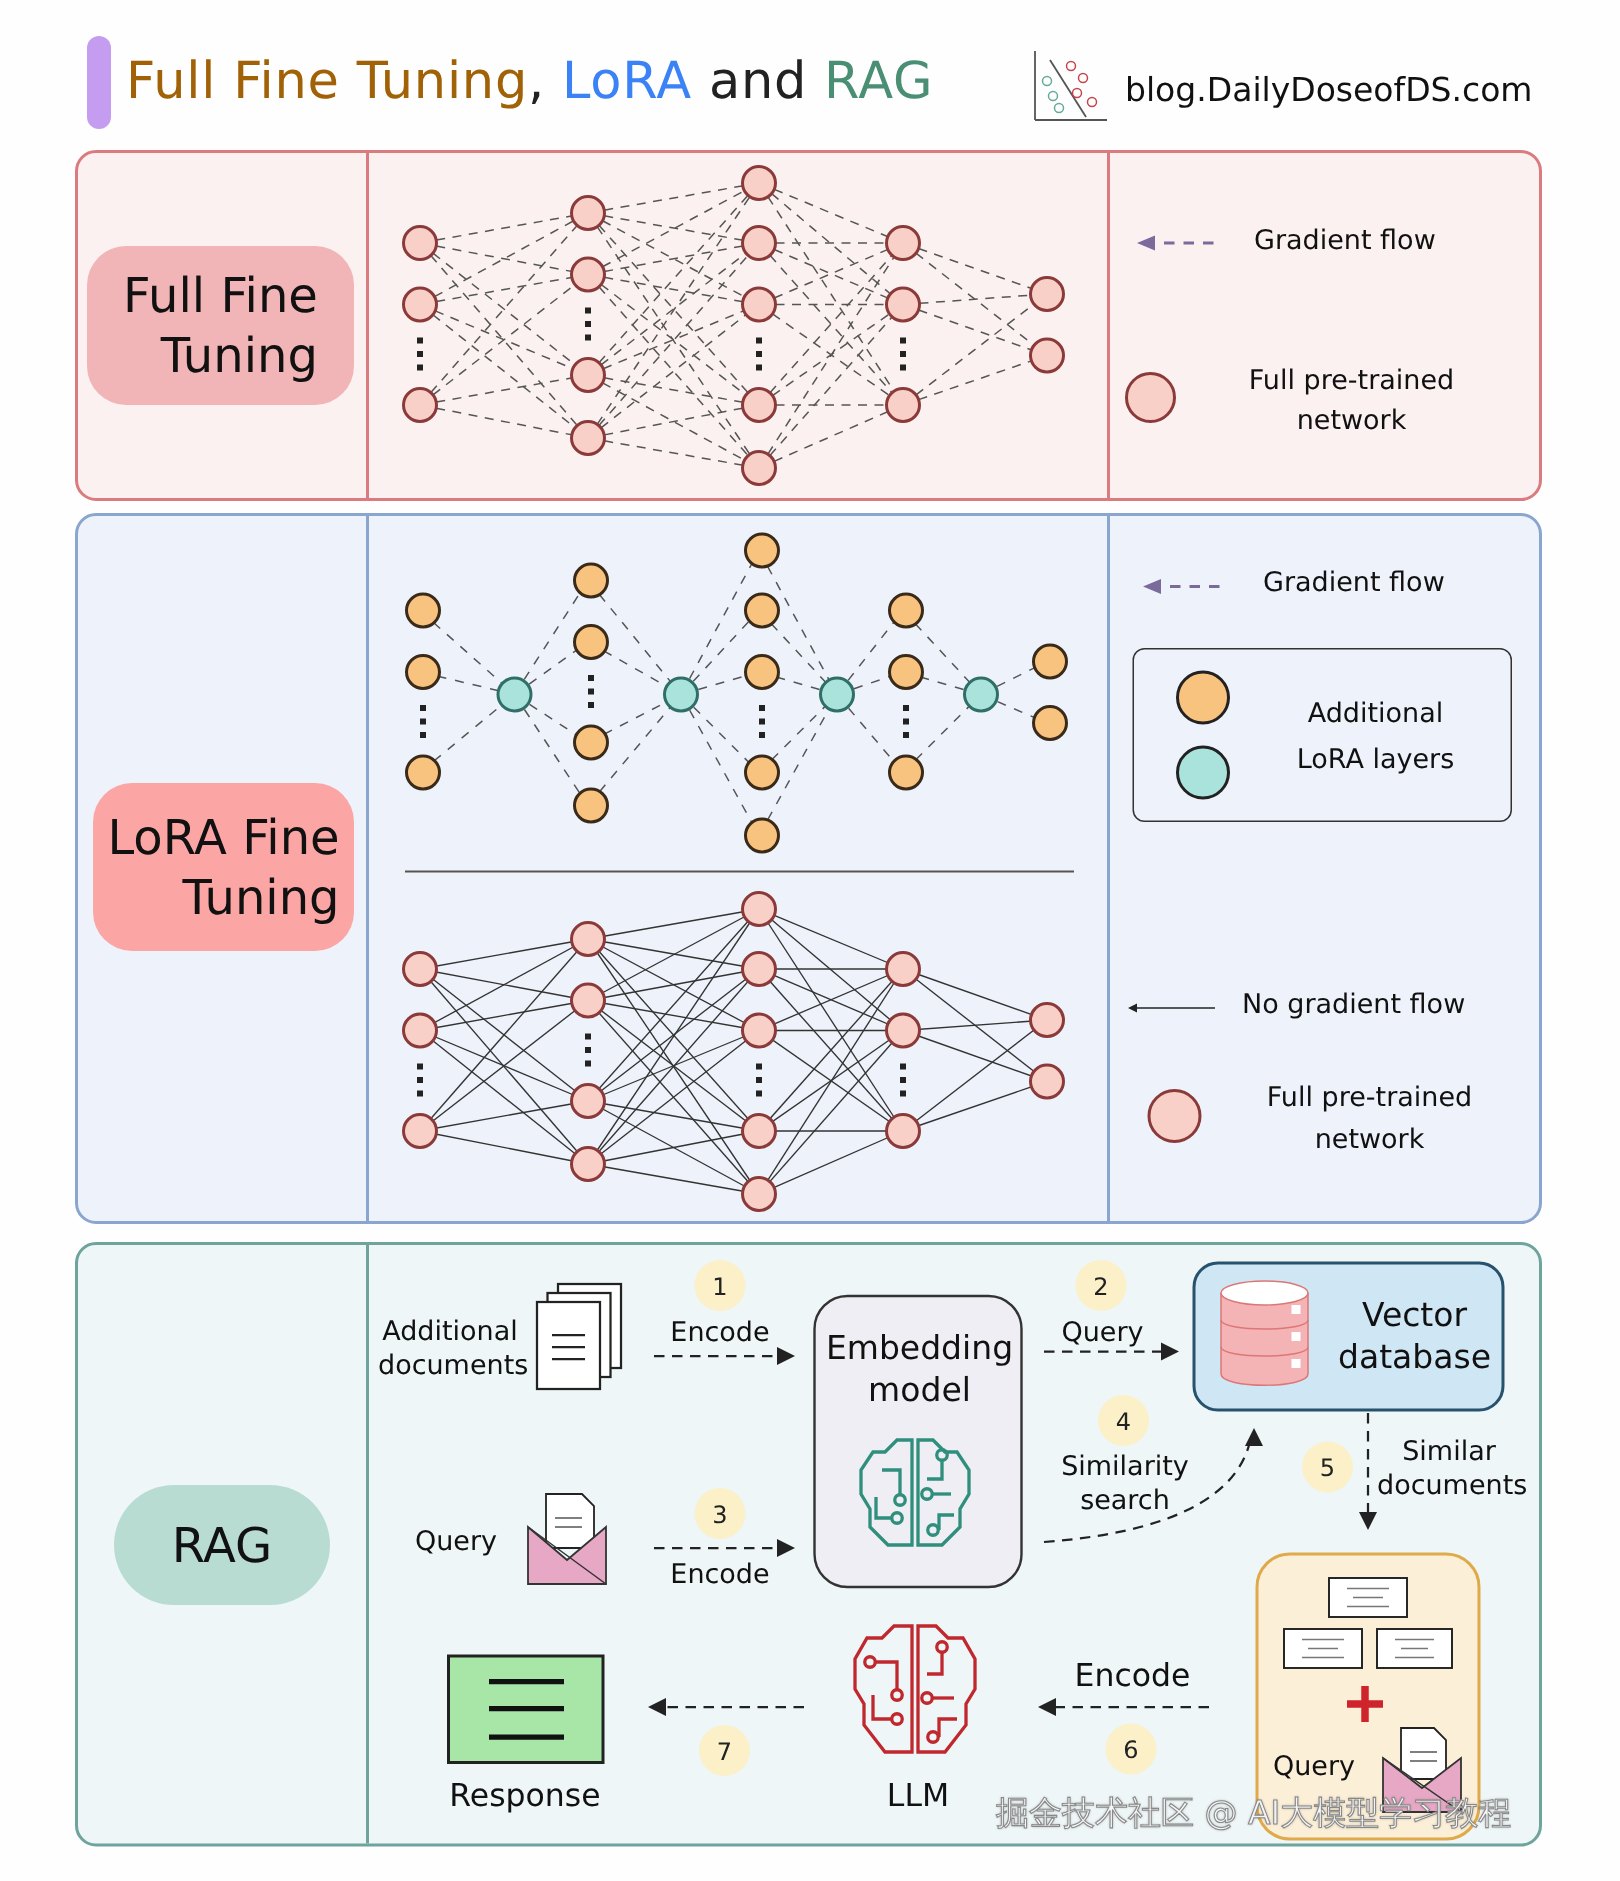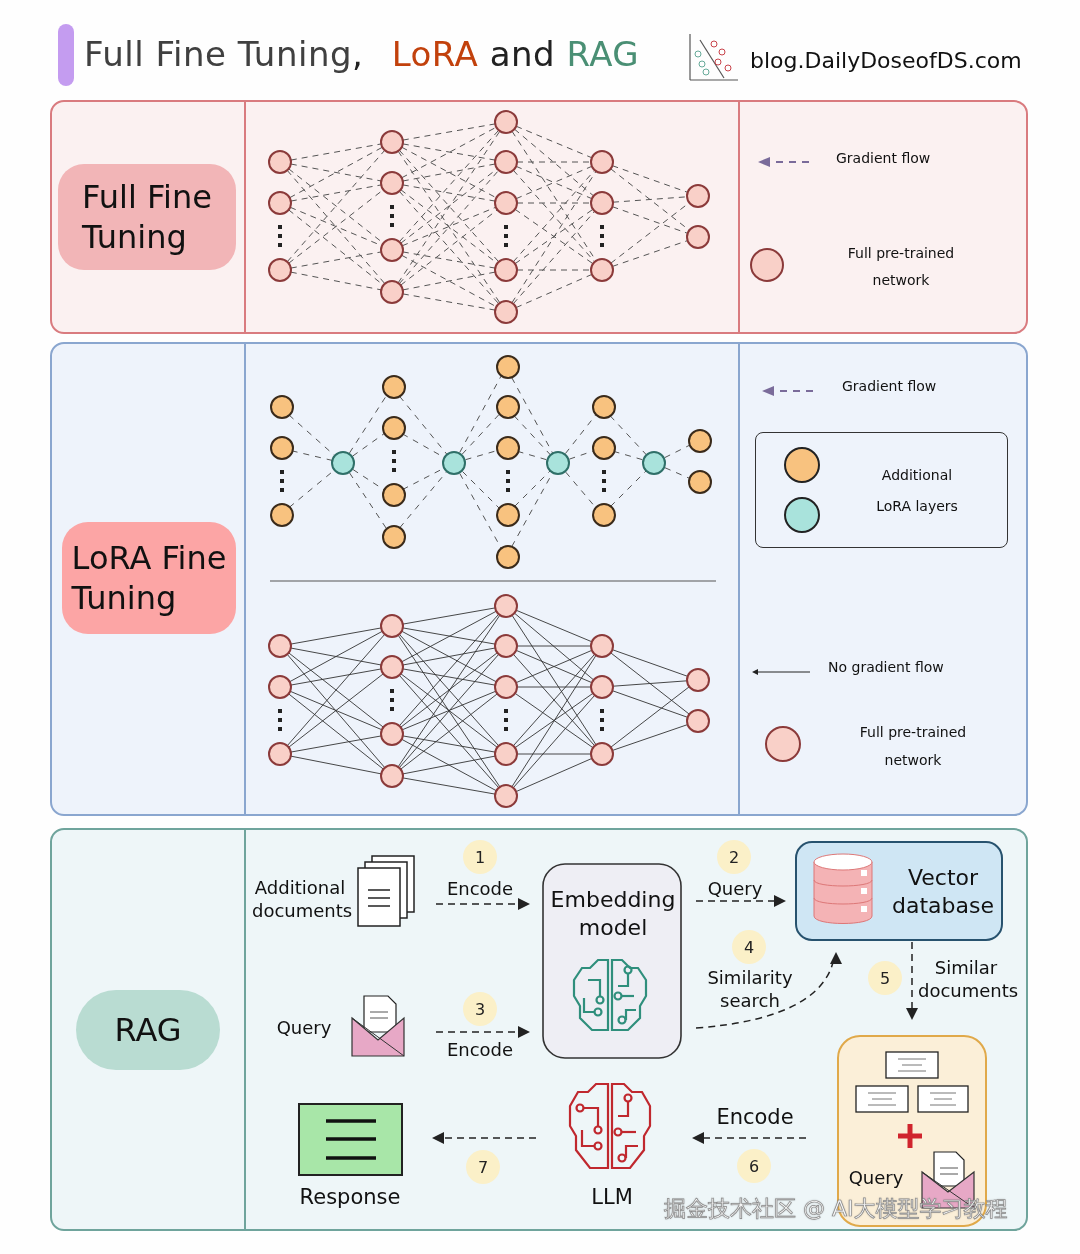--- a/index.html
+++ b/index.html
@@ -1,28 +1,28 @@
 <!DOCTYPE html>
 <html><head>
 <meta charset="utf-8">
 <style>
   html,body{margin:0;padding:0;}
   body{width:1080px;height:1254px;background:#fefefe;position:relative;overflow:hidden;font-family:"DejaVu Sans",sans-serif;color:#1a1a1a;}
   .abs{position:absolute;}
   .title-bar{left:58px;top:24px;width:16px;height:62px;border-radius:8px;background:#c49cf0;}
   .title{left:84px;top:34px;font-size:34px;letter-spacing:0.5px;white-space:nowrap;}
-  .t-red{color:#404040;} .t-blue{color:#c2410c;margin-left:17px;} .t-dark{color:#222;} .t-green{color:#4a8f74;}
+  .t-red{color:#a16207;} .t-blue{color:#3b82f6;} .t-dark{color:#222;} .t-green{color:#4a8f74;}
   .blog{left:750px;top:48px;font-size:22px;color:#111;white-space:nowrap;}
   .panel{border-radius:14px;border:2px solid;box-sizing:border-box;}
   .p1{left:50px;top:100px;width:978px;height:234px;background:#fbf1f1;border-color:#d97b7f;}
   .p2{left:50px;top:342px;width:978px;height:474px;background:#eef3fb;border-color:#8aa6cf;}
   .p3{left:50px;top:828px;width:978px;height:403px;background:#eef6f8;border-color:#6fa49c;}
   .vline{width:2px;}
-  .pill{border-radius:26px;display:flex;align-items:center;justify-content:center;text-align:left;font-size:32px;line-height:40px;color:#111;}
-  .legend-txt{font-size:14px;color:#111;white-space:nowrap;text-align:center;}
+  .pill{border-radius:26px;display:flex;align-items:center;justify-content:center;text-align:right;font-size:32px;line-height:40px;color:#111;}
+  .legend-txt{font-size:18px;color:#111;white-space:nowrap;text-align:center;}
   .lbl{font-size:18px;color:#111;white-space:nowrap;text-align:center;line-height:23px;}
   .badge{width:34px;height:34px;border-radius:50%;background:#fbf0c8;display:flex;align-items:center;justify-content:center;font-size:16px;color:#222;}
   .watermark{left:664px;top:1194px;font-size:22px;color:#f5f5f5;-webkit-text-stroke:0.7px #888;white-space:nowrap;text-shadow:0 0 2px rgba(0,0,0,0.35);text-align:right;}
 </style>
 </head>
 <body>
 
 <div class="abs title-bar"></div>
 <div class="abs title">
   <span class="t-red">Full Fine Tuning</span><span class="t-dark">,</span>

